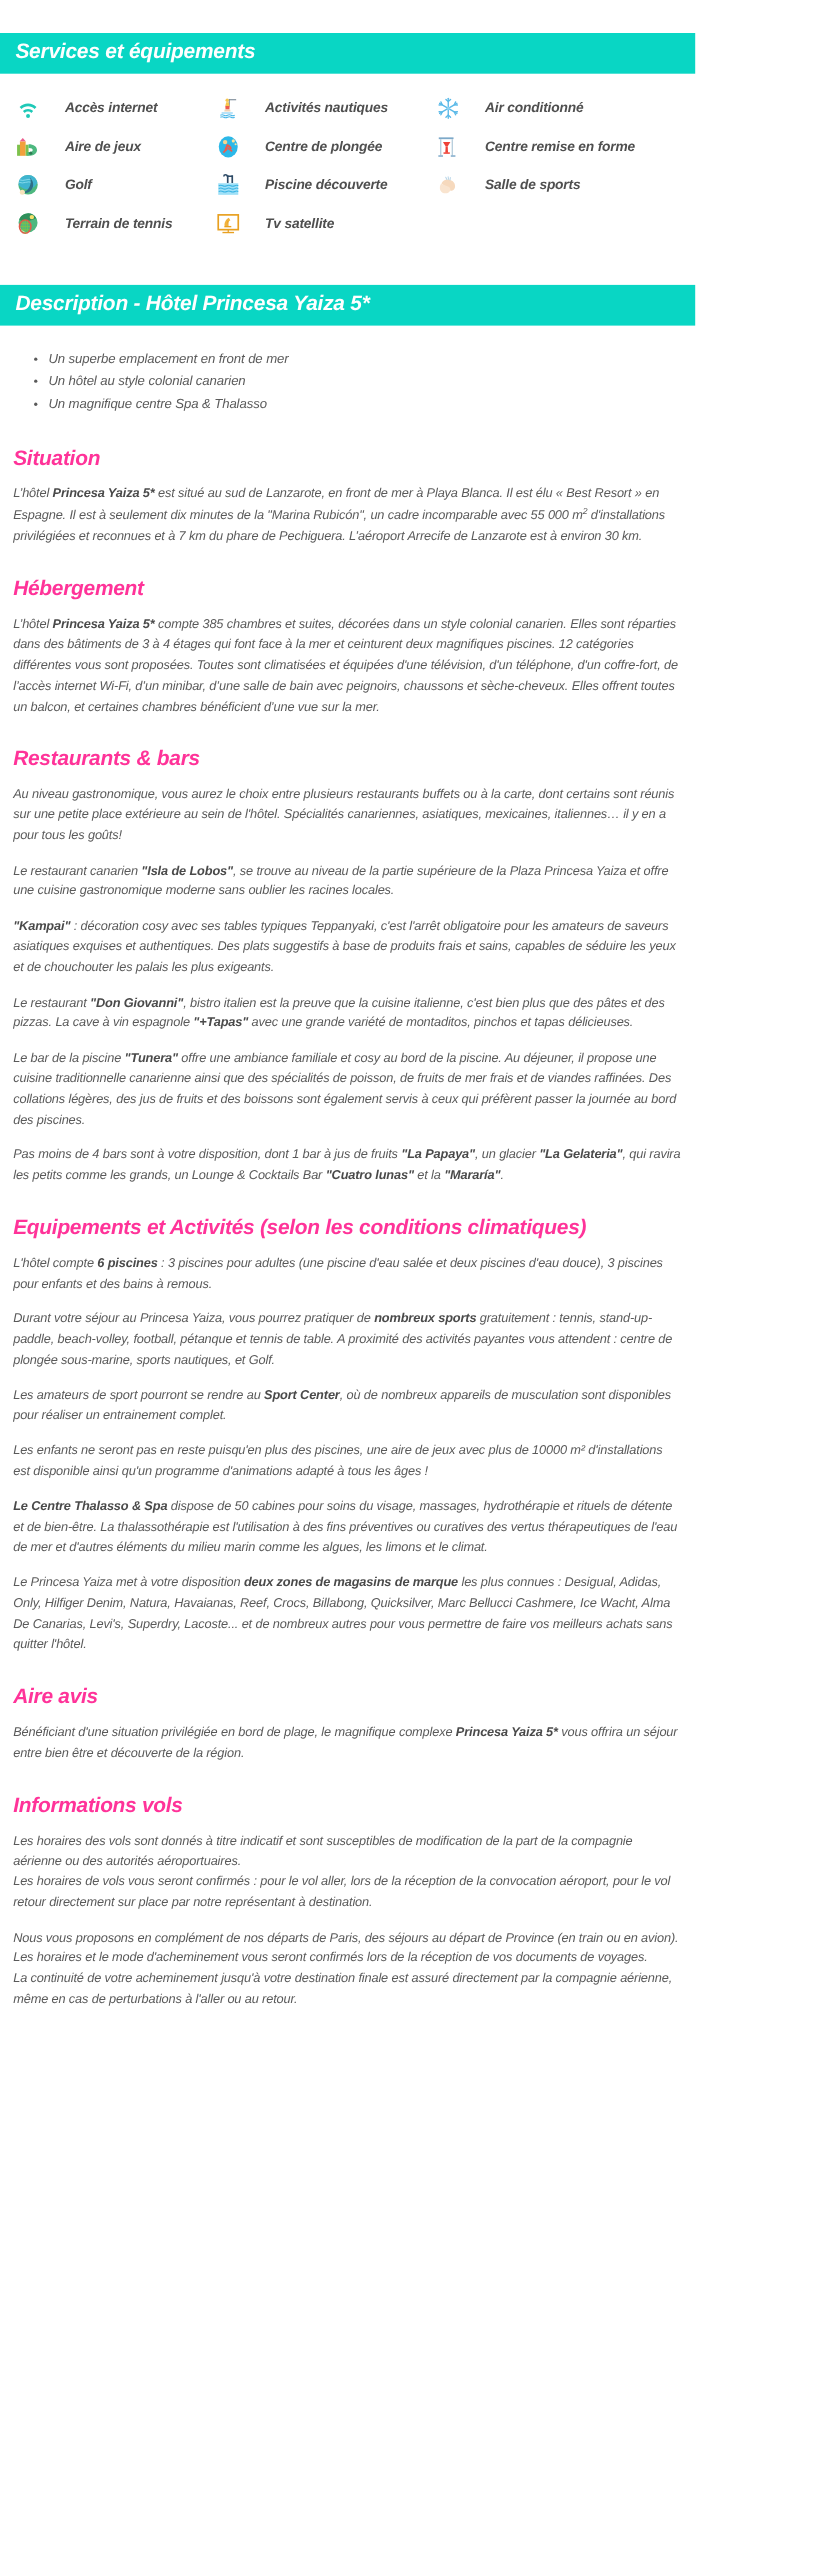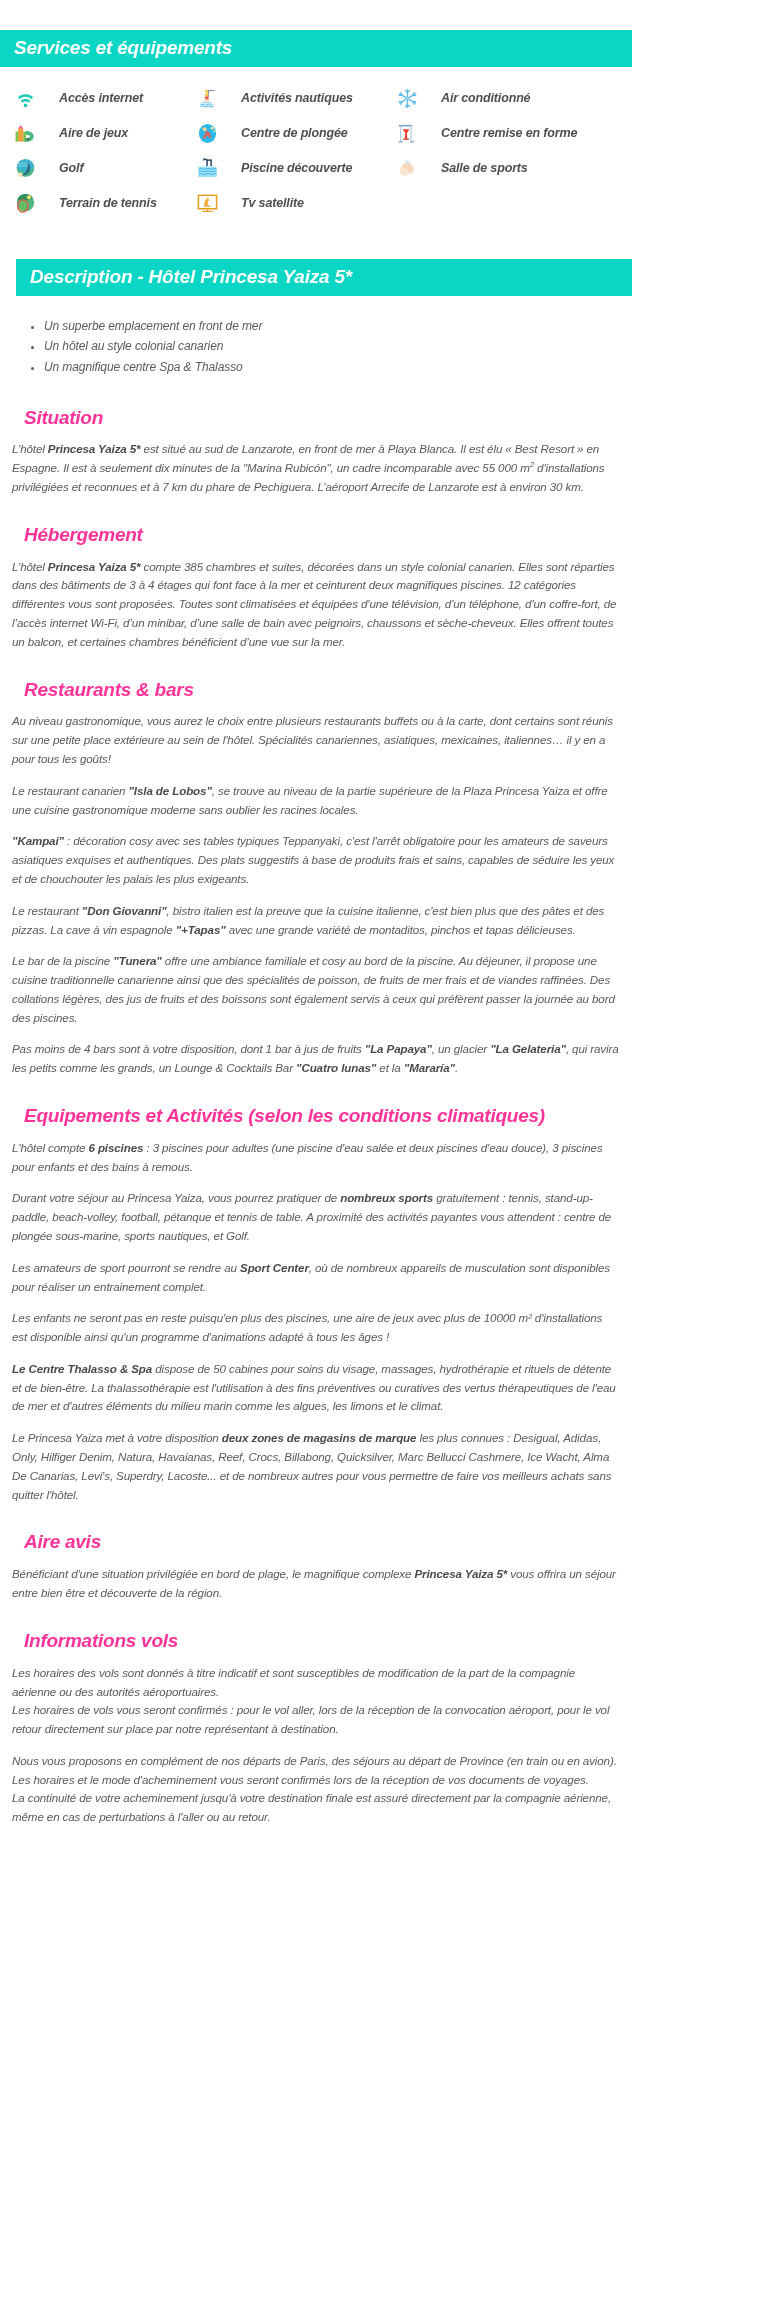--- a/index.html
+++ b/index.html
@@ -27,21 +27,21 @@
     color: #ffffff;
     font-style: italic;
     font-weight: 700;
     font-size: 19px;
     letter-spacing: -0.2px;
     padding: 7px 0 8px 14px;
     margin: 0;
     line-height: 1.15;
   }
   .band-services { margin-top: 30px; }
-  .band-description { margin-top: 0; margin-left: 16px; }
+  .band-description { margin-top: 0; }
 
   
   .services-grid {
     display: grid;
     grid-template-columns: 182px 200px 1fr;
     padding: 14px 0 0 14px;
     row-gap: 0;
   }
   .service-item {
     display: flex;
@@ -82,21 +82,21 @@
 
   
   .content {
     padding: 0 12px 0 12px;
   }
   h2.pink {
     color: #ff3399;
     font-style: italic;
     font-weight: 700;
     font-size: 19px;
-    margin: 28px 0 12px 12px;
+    margin: 28px 0 12px 0;
     letter-spacing: -0.25px;
     line-height: 1.1;
   }
   h2.pink.first { margin-top: 30px; }
   p.body {
     font-style: italic;
     font-size: 11.6px;
     line-height: 1.62;
     color: #5a5a5a;
     margin: 0 0 13px 0;

